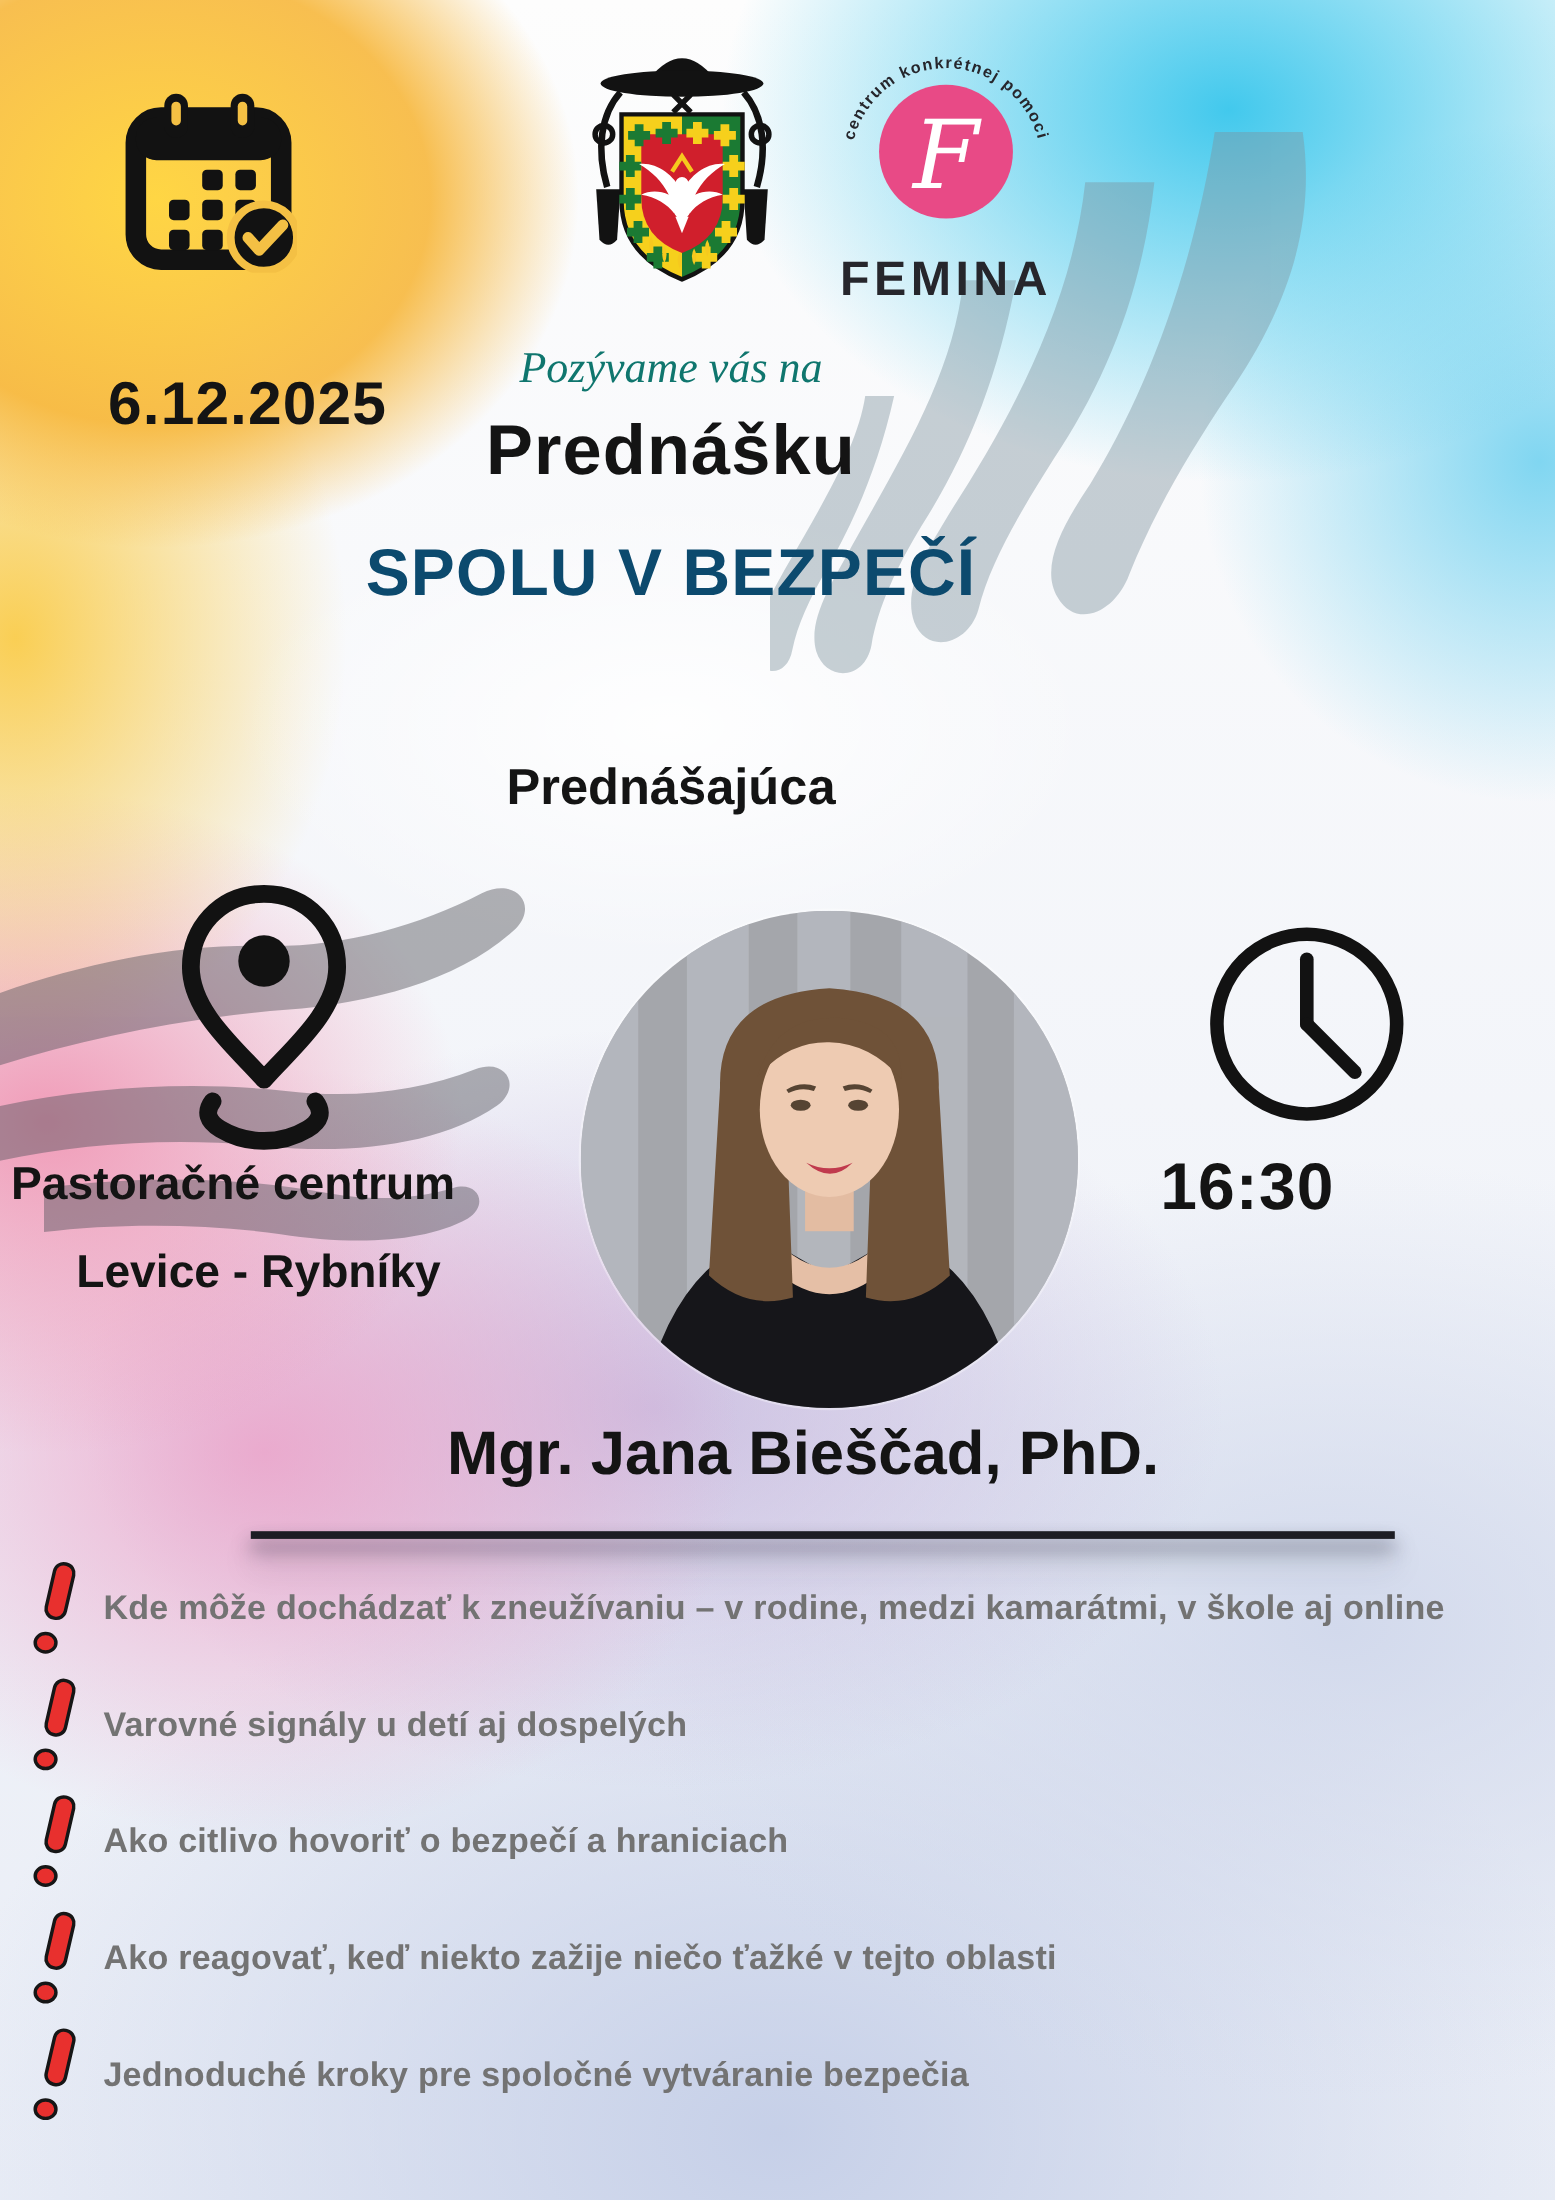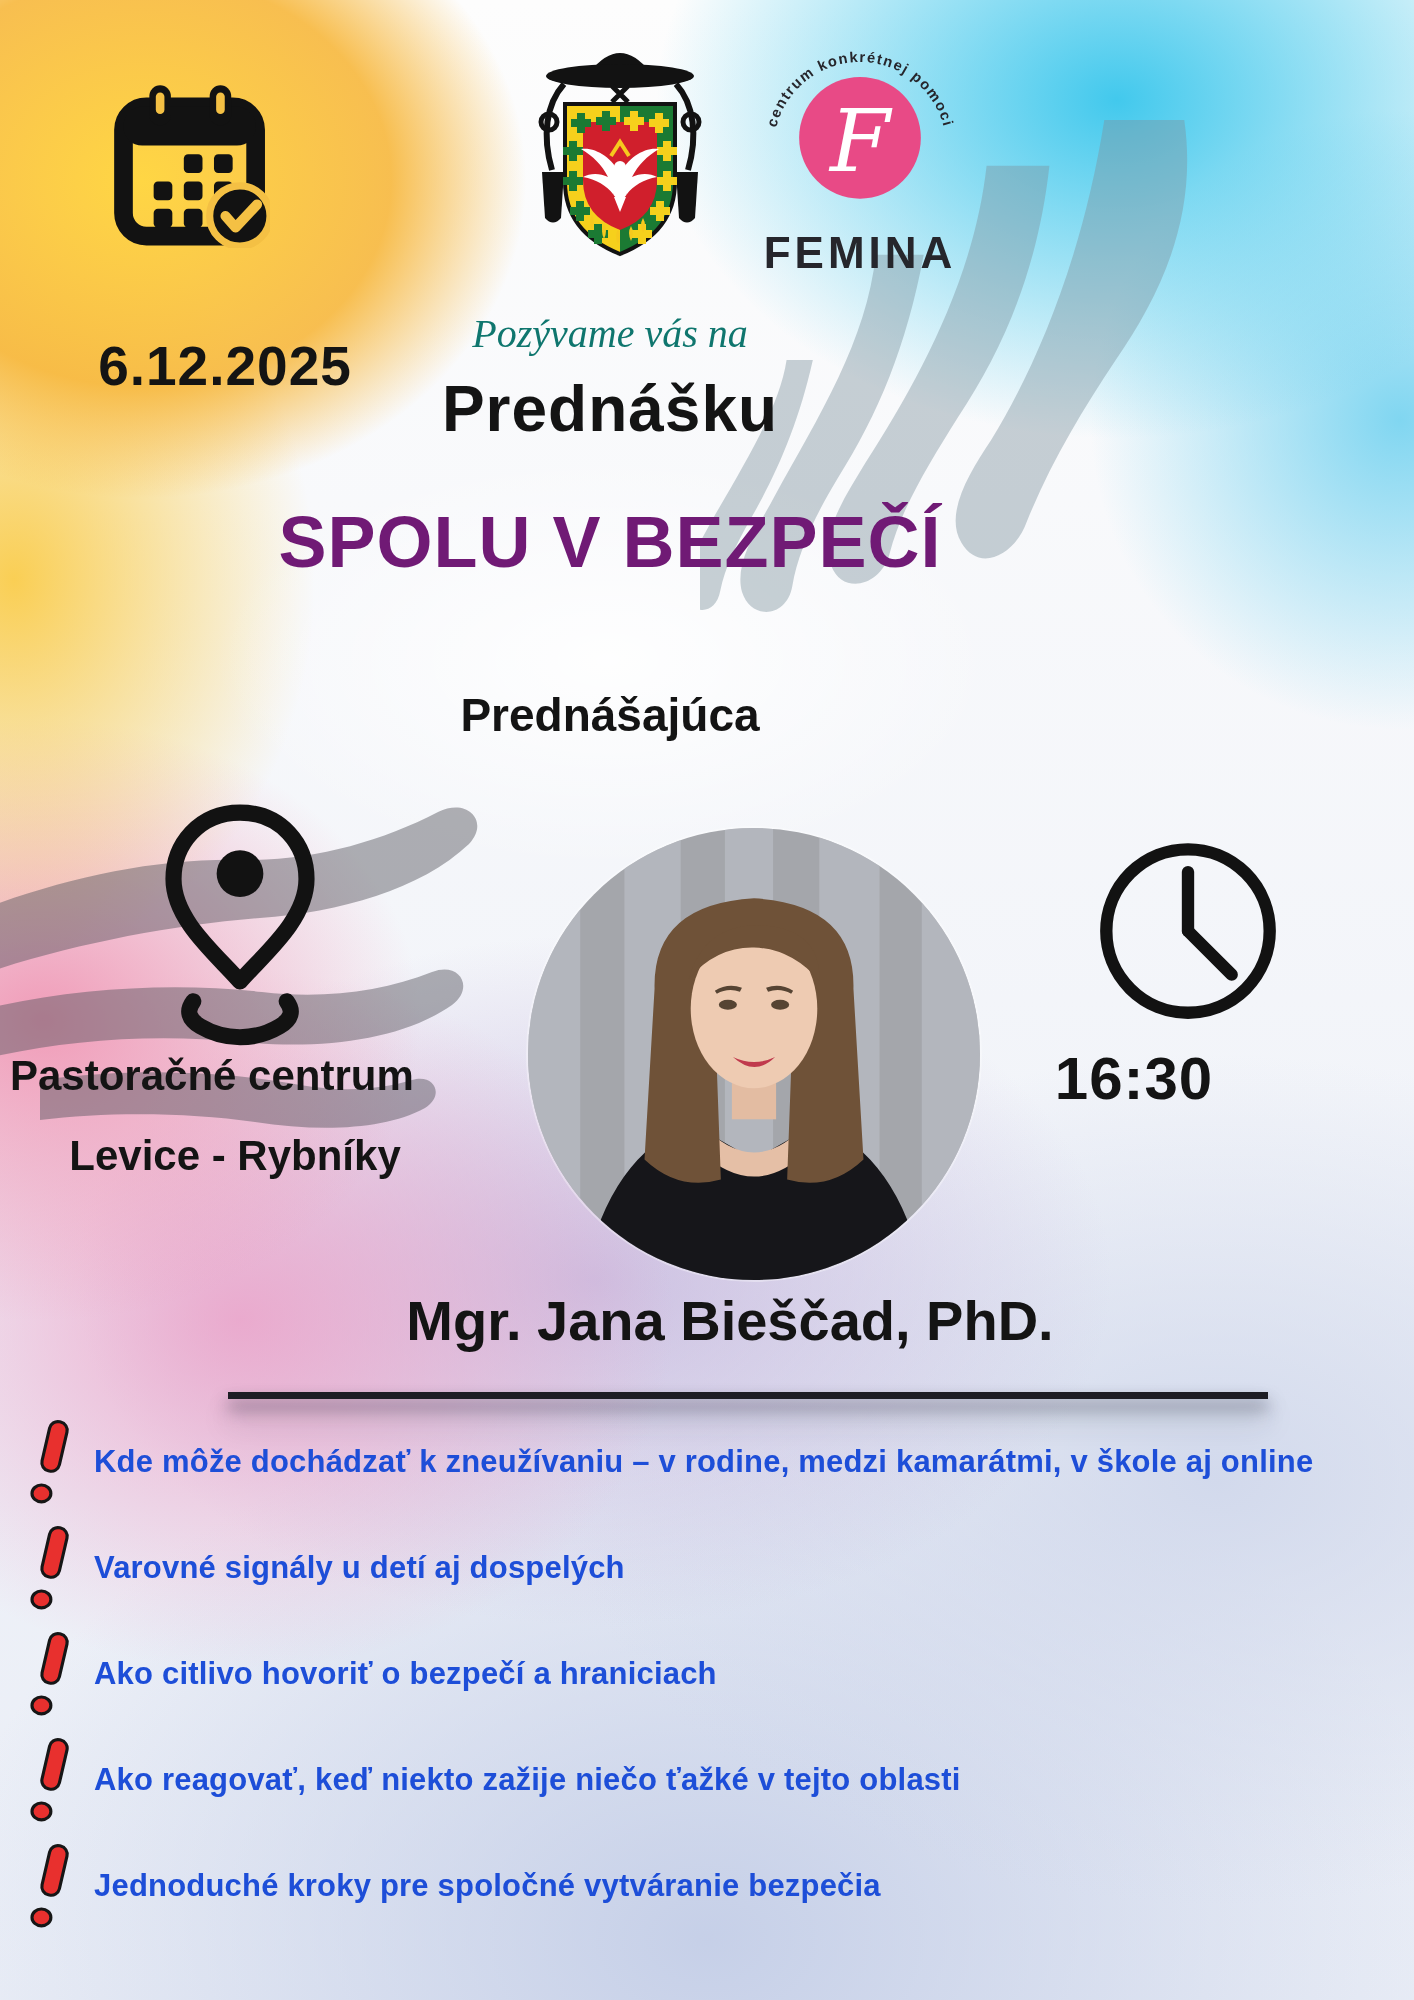--- a/index.html
+++ b/index.html
@@ -23,36 +23,36 @@
       radial-gradient(ellipse 860px 560px at 86% 74%, rgba(205,213,234,.85), rgba(205,213,234,0) 76%),
       radial-gradient(ellipse 980px 700px at 50% 97%, rgba(196,206,231,.95), rgba(196,206,231,0) 78%),
       linear-gradient(#fdfdfd,#e9edf6);
   }
   .hand{pointer-events:none;}
   
   .date{left:50px;top:334px;width:350px;text-align:center;font-size:55px;font-weight:800;letter-spacing:1px;}
   .center-line{left:0;width:1220px;text-align:center;}
   .script-line{top:310px;font-family:Liberation Serif, serif;font-style:italic;font-size:40px;color:#0f766e;}
   .event-type{top:372px;font-size:64px;font-weight:700;letter-spacing:1px;}
-  .main-title{top:486px;font-size:72px;font-weight:800;letter-spacing:1px;color:#701a75;margin-top:15px;}
+  .main-title{top:486px;font-size:60px;font-weight:800;letter-spacing:1px;color:#0c4a6e;}
   .speaker-label{top:688px;font-size:46px;font-weight:800;}
   .femina{left:742px;top:22px;width:236px;text-align:center;}
   .femina-word{font-size:44px;font-weight:800;letter-spacing:4px;color:#26262c;margin-top:-10px;}
   
   .loc1{left:10px;top:1052px;width:450px;font-size:42px;font-weight:800;}
   .loc2{left:10px;top:1132px;width:450px;text-align:center;font-size:42px;font-weight:800;}
   .photo{left:528px;top:828px;width:452px;height:452px;border-radius:50%;overflow:hidden;box-shadow:0 0 0 2px rgba(255,255,255,.35);}
   .time{left:1024px;top:1044px;width:220px;text-align:center;font-size:60px;font-weight:800;letter-spacing:1px;}
   .name{left:130px;top:1288px;width:1200px;text-align:center;font-size:56px;font-weight:800;}
   .divider{left:228px;top:1392px;width:1040px;height:7px;background:#1d1d24;
            box-shadow:0 10px 16px rgba(40,42,60,.55), 0 22px 28px rgba(40,42,60,.25);}
   
   .topics{left:26px;top:1418px;width:1374px;}
   .topic-row{display:flex;align-items:center;gap:12px;height:88px;margin-bottom:18px;}
-  .topic-text{font-size:31px;font-weight:700;letter-spacing:.2px;color:#1d4ed8;}
+  .topic-text{font-size:31px;font-weight:700;letter-spacing:.2px;color:#737373;}
   .excl{flex:0 0 56px;height:88px;}
 </style>
 </head>
 <body>
 
 <div class="abs bg"></div>
 
 <svg class="abs hand" style="left:700px;top:120px" width="580" height="640" viewBox="0 0 500 560">
   <g fill="#7e939e" opacity="0.42">
     <path d="M420,0 C432,84 400,152 360,210 C330,255 302,302 282,352 C271,382 240,396 225,370 C210,345 231,310 251,280 C291,215 331,120 350,0 Z"></path>

